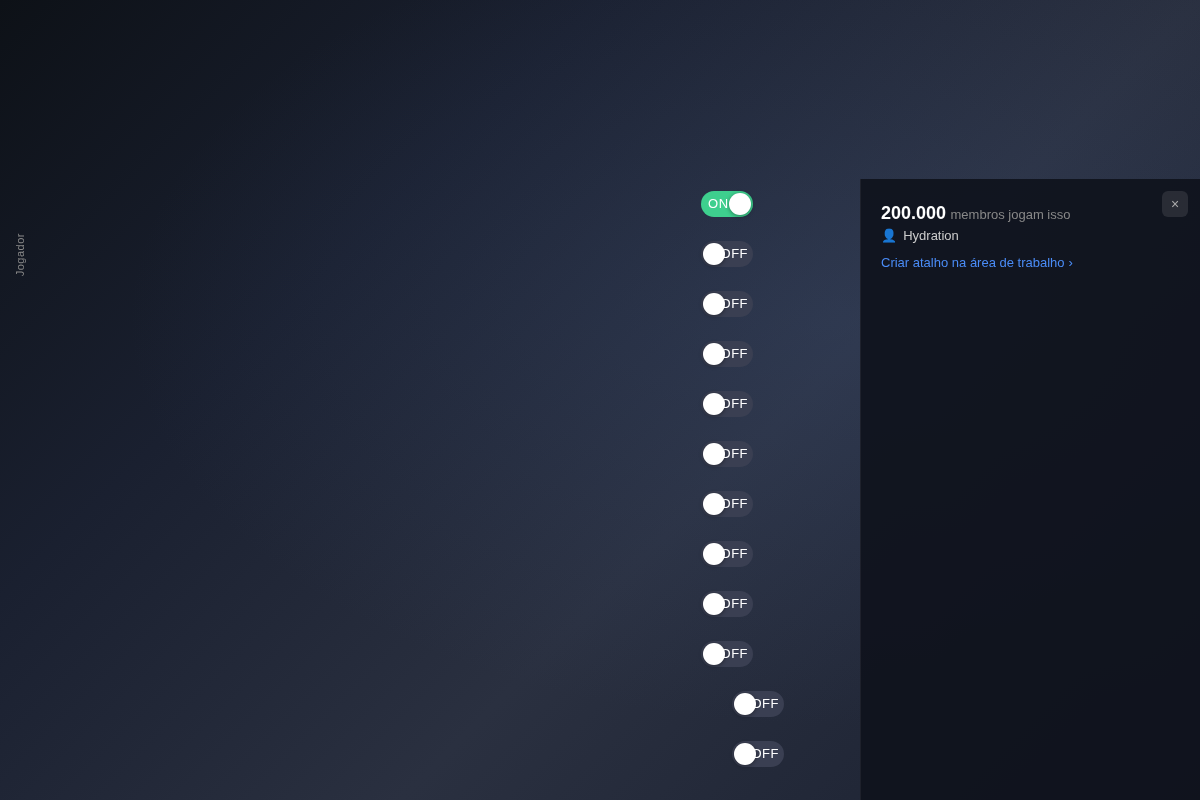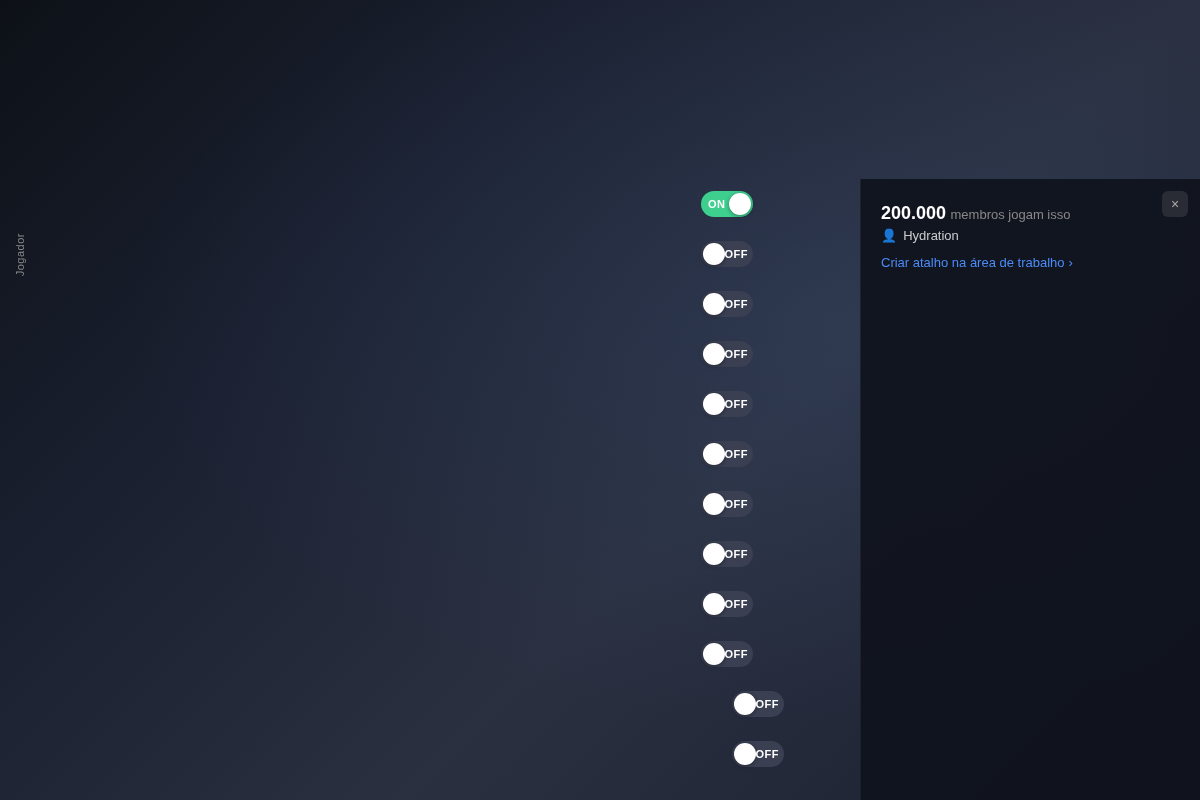--- a/index.html
+++ b/index.html
@@ -361,22 +361,22 @@
       padding: 2px;
       cursor: pointer;
       flex-shrink: 0;
       position: relative;
       transition: background 0.2s;
     }
     .toggle.on { background: #3ecf8e; justify-content: flex-end; }
     .toggle.off { background: #3a3f52; justify-content: flex-start; }
     .toggle-label {
       position: absolute;
-      font-size: 11px;
-      font-weight: 700;
+      font-size: 13px;
+      font-weight: 400;
       letter-spacing: 0.5px;
       color: white;
     }
     .toggle.on .toggle-label { left: 7px; }
     .toggle.off .toggle-label { right: 5px; }
     .toggle-knob {
       width: 22px;
       height: 22px;
       background: white;
       border-radius: 50%;

